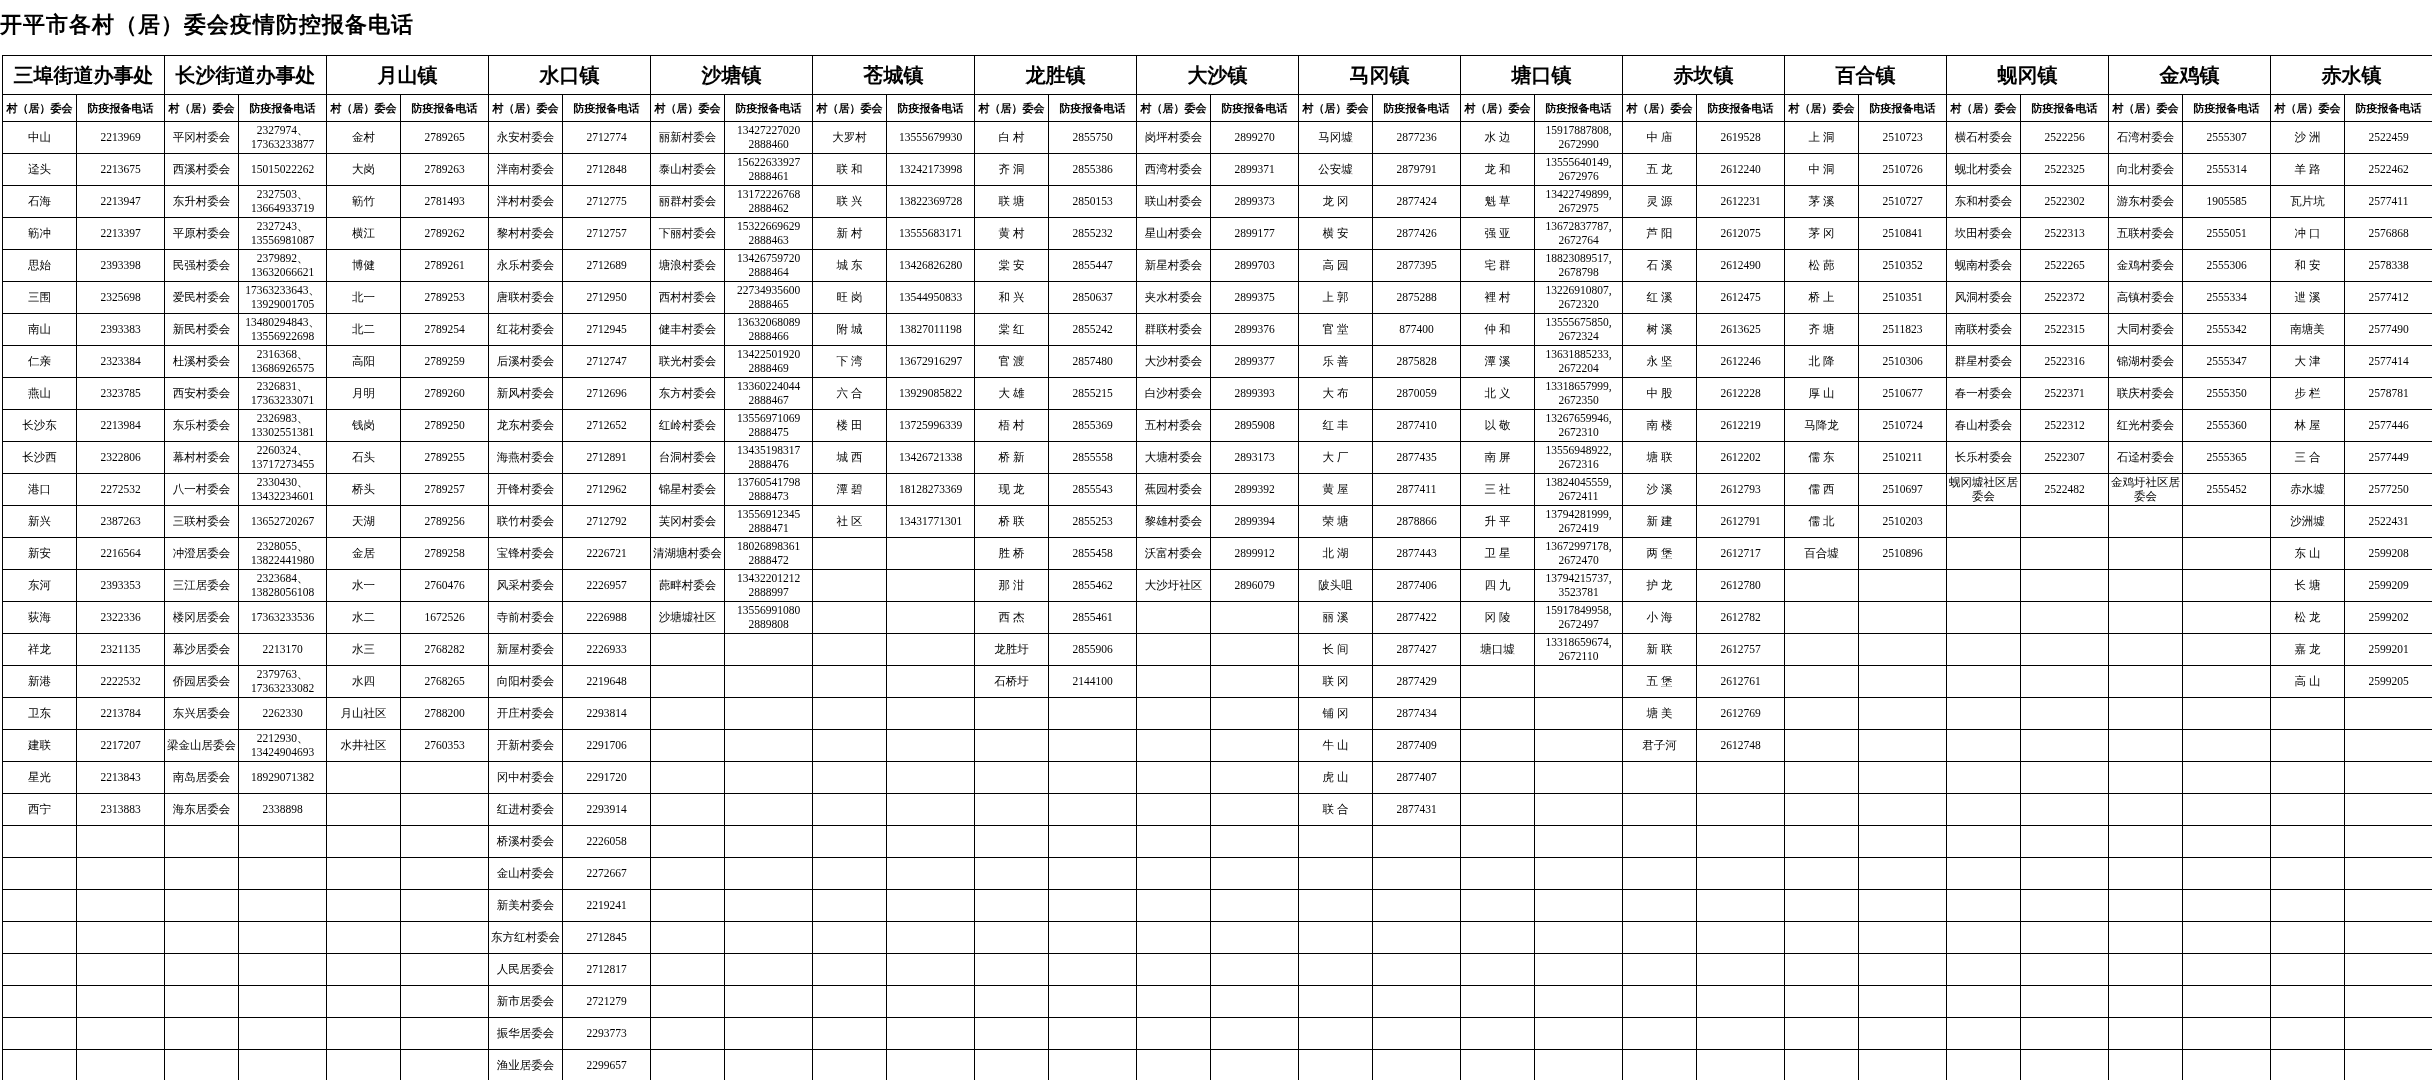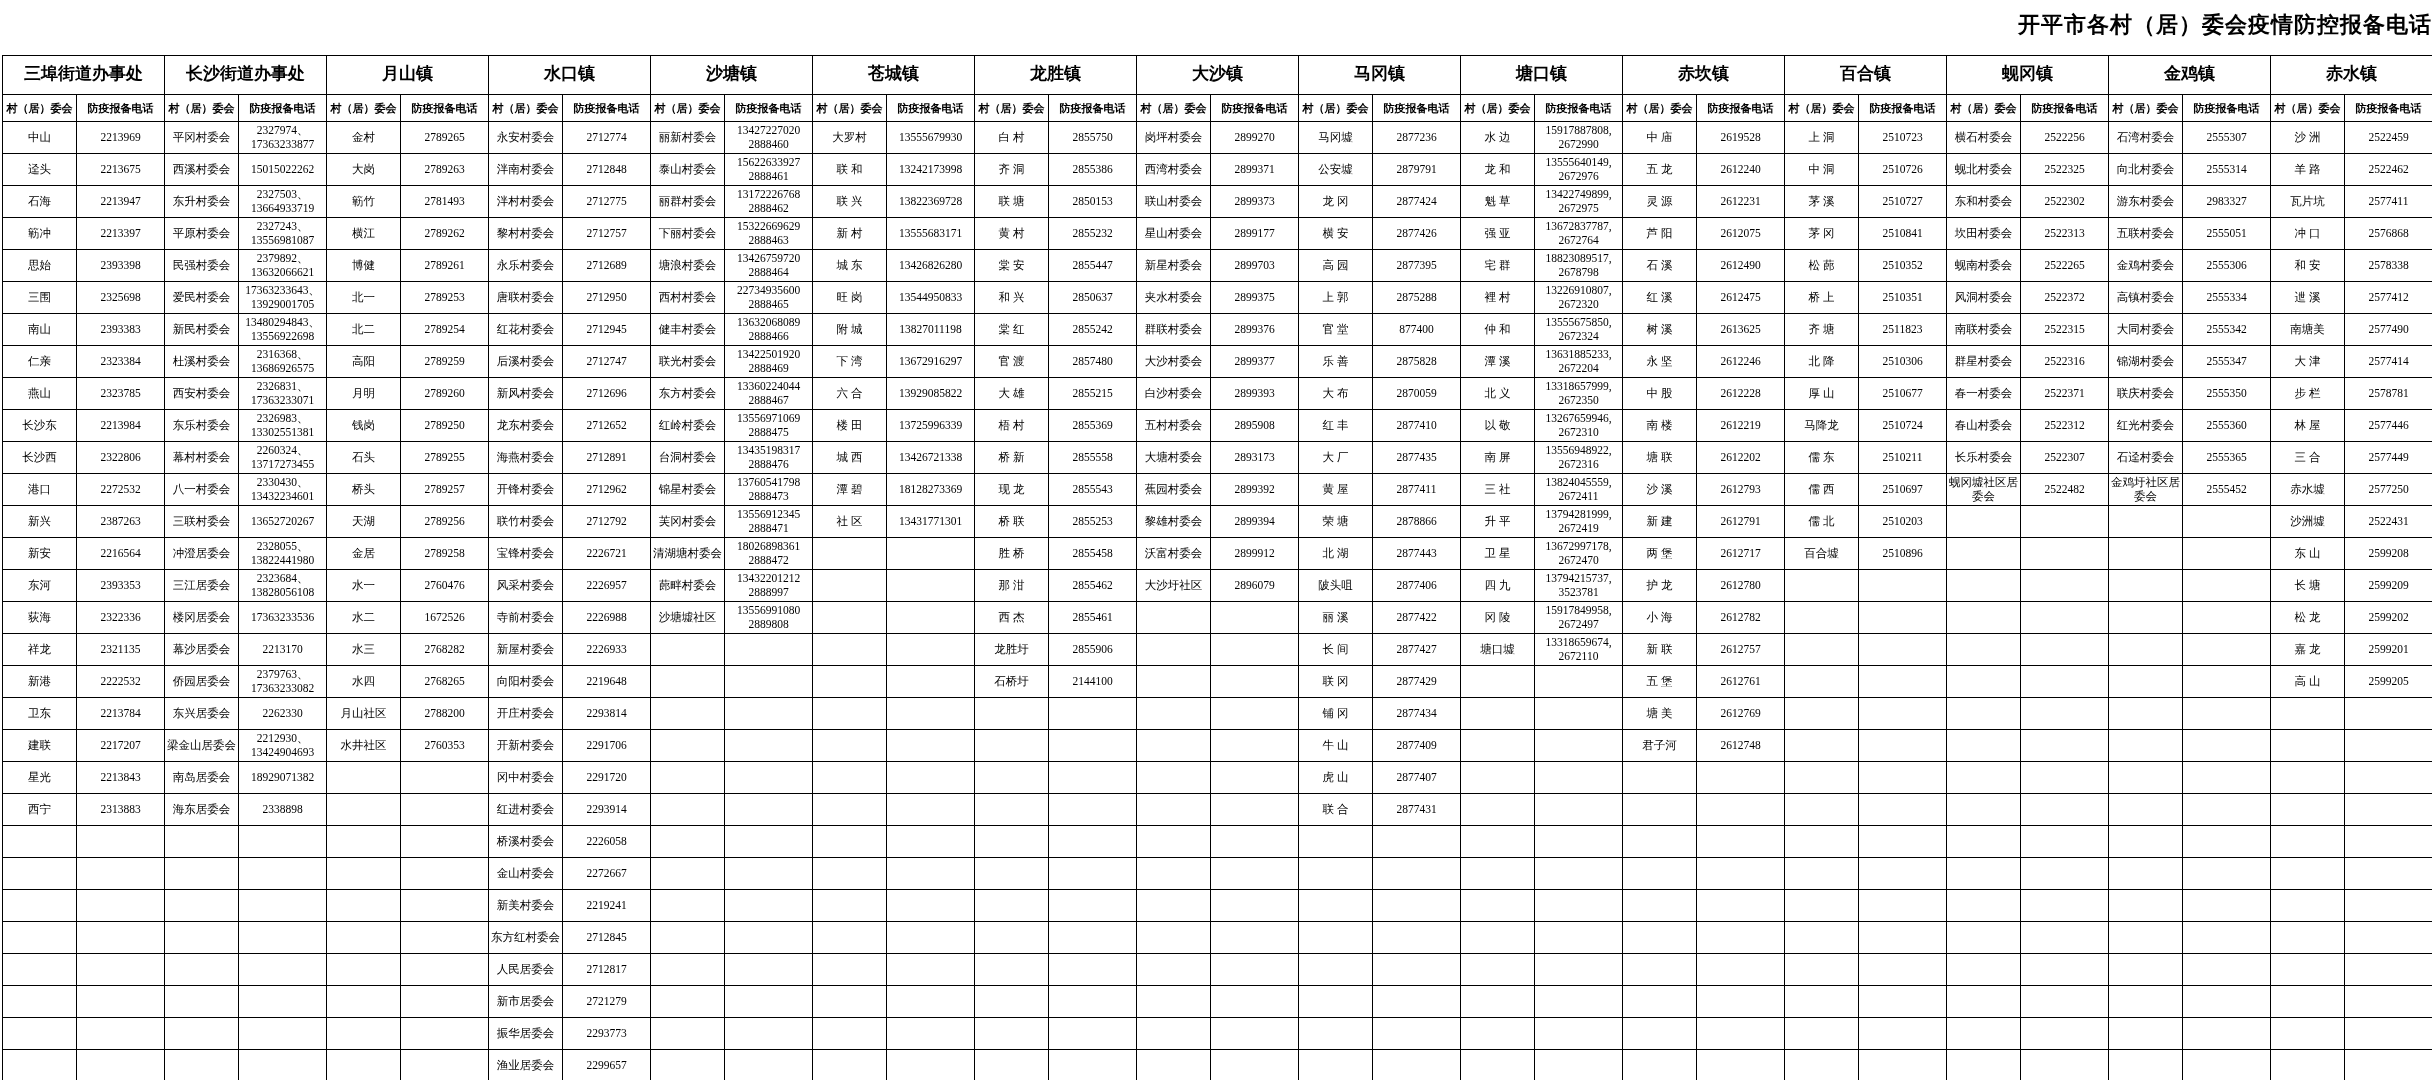--- a/index.html
+++ b/index.html
@@ -1,23 +1,23 @@
 <!DOCTYPE html>
 <html><head>
 <meta charset="utf-8">
 <style>
   html,body{margin:0;padding:0;background:#ffffff;width:2432px;height:1080px;overflow:hidden;
     font-family:"Liberation Serif","DejaVu Serif",serif;color:#000;}
-  .title{position:absolute;left:0;top:10px;width:2432px;text-align:right;
+  .title{position:absolute;left:0;top:10px;width:2432px;text-align:left;
     font-size:22px;font-weight:bold;letter-spacing:1px;}
   table{position:absolute;left:2px;top:55px;width:2428px;border-collapse:collapse;table-layout:fixed;}
   col.c-name{width:74px;} col.c-phone{width:88px;}
   th,td{border:1px solid #000;text-align:center;vertical-align:middle;overflow:hidden;
     padding:0 1px;line-height:1.15;}
-  tr.town-row th{height:38px;font-size:17px;font-weight:bold;font-family:Liberation Mono, monospace;}
+  tr.town-row th{height:38px;font-size:20px;font-weight:bold;}
   tr.colhead-row th{height:26px;font-size:11px;font-weight:bold;white-space:nowrap;}
   tbody tr{height:32px;}
   td.v{font-size:11.5px;}
   td.p{font-size:11.5px;white-space:pre-line;}
 </style>
 </head>
 <body>
 
 <div class="title">开平市各村（居）委会疫情防控报备电话</div>
 
@@ -199,21 +199,21 @@
         <td class="v">魁 草</td>
         <td class="p">13422749899,
 2672975</td>
         <td class="v">灵 源</td>
         <td class="p">2612231</td>
         <td class="v">茅 溪</td>
         <td class="p">2510727</td>
         <td class="v">东和村委会</td>
         <td class="p">2522302</td>
         <td class="v">游东村委会</td>
-        <td class="p">2983327</td>
+        <td class="p">1905585</td>
         <td class="v">瓦片坑</td>
         <td class="p">2577411</td>
       </tr>
       <tr>
         <td class="v">簕冲</td>
         <td class="p">2213397</td>
         <td class="v">平原村委会</td>
         <td class="p">2327243、
 13556981087</td>
         <td class="v">横江</td>

